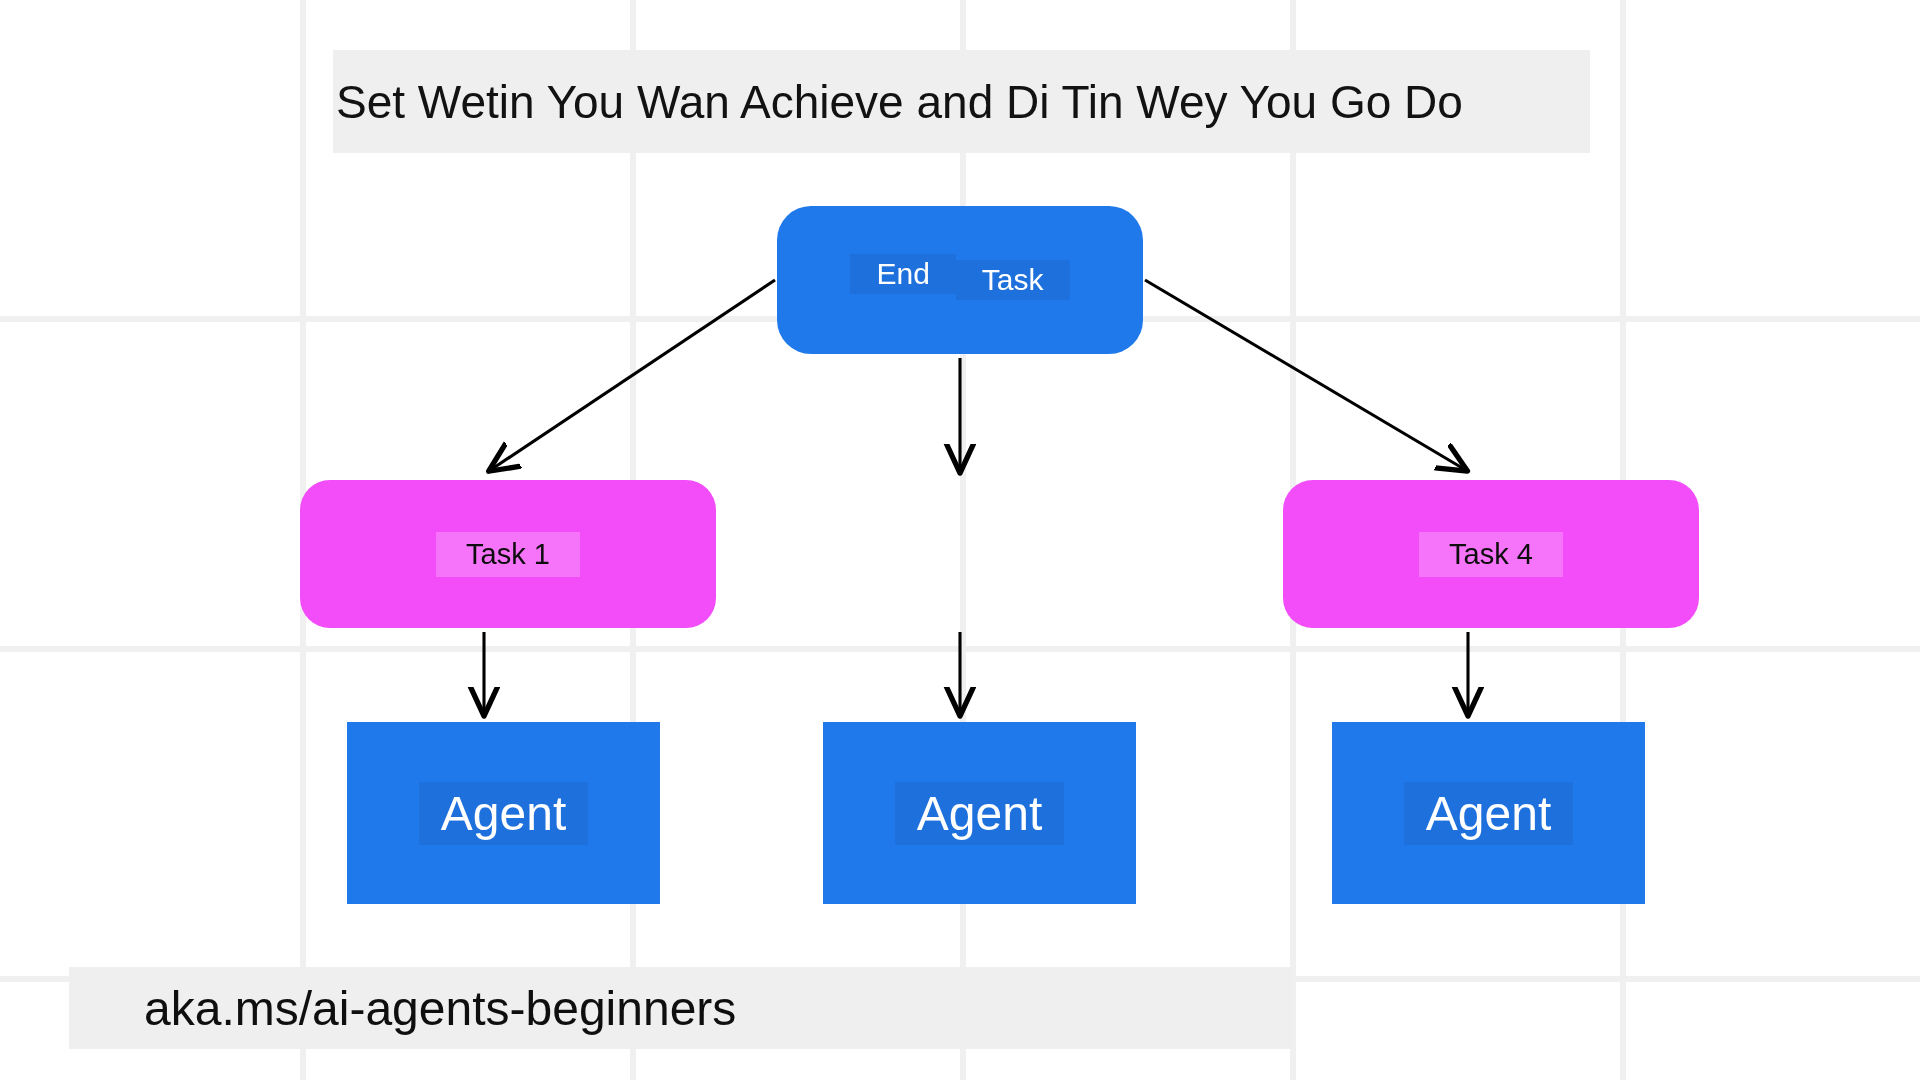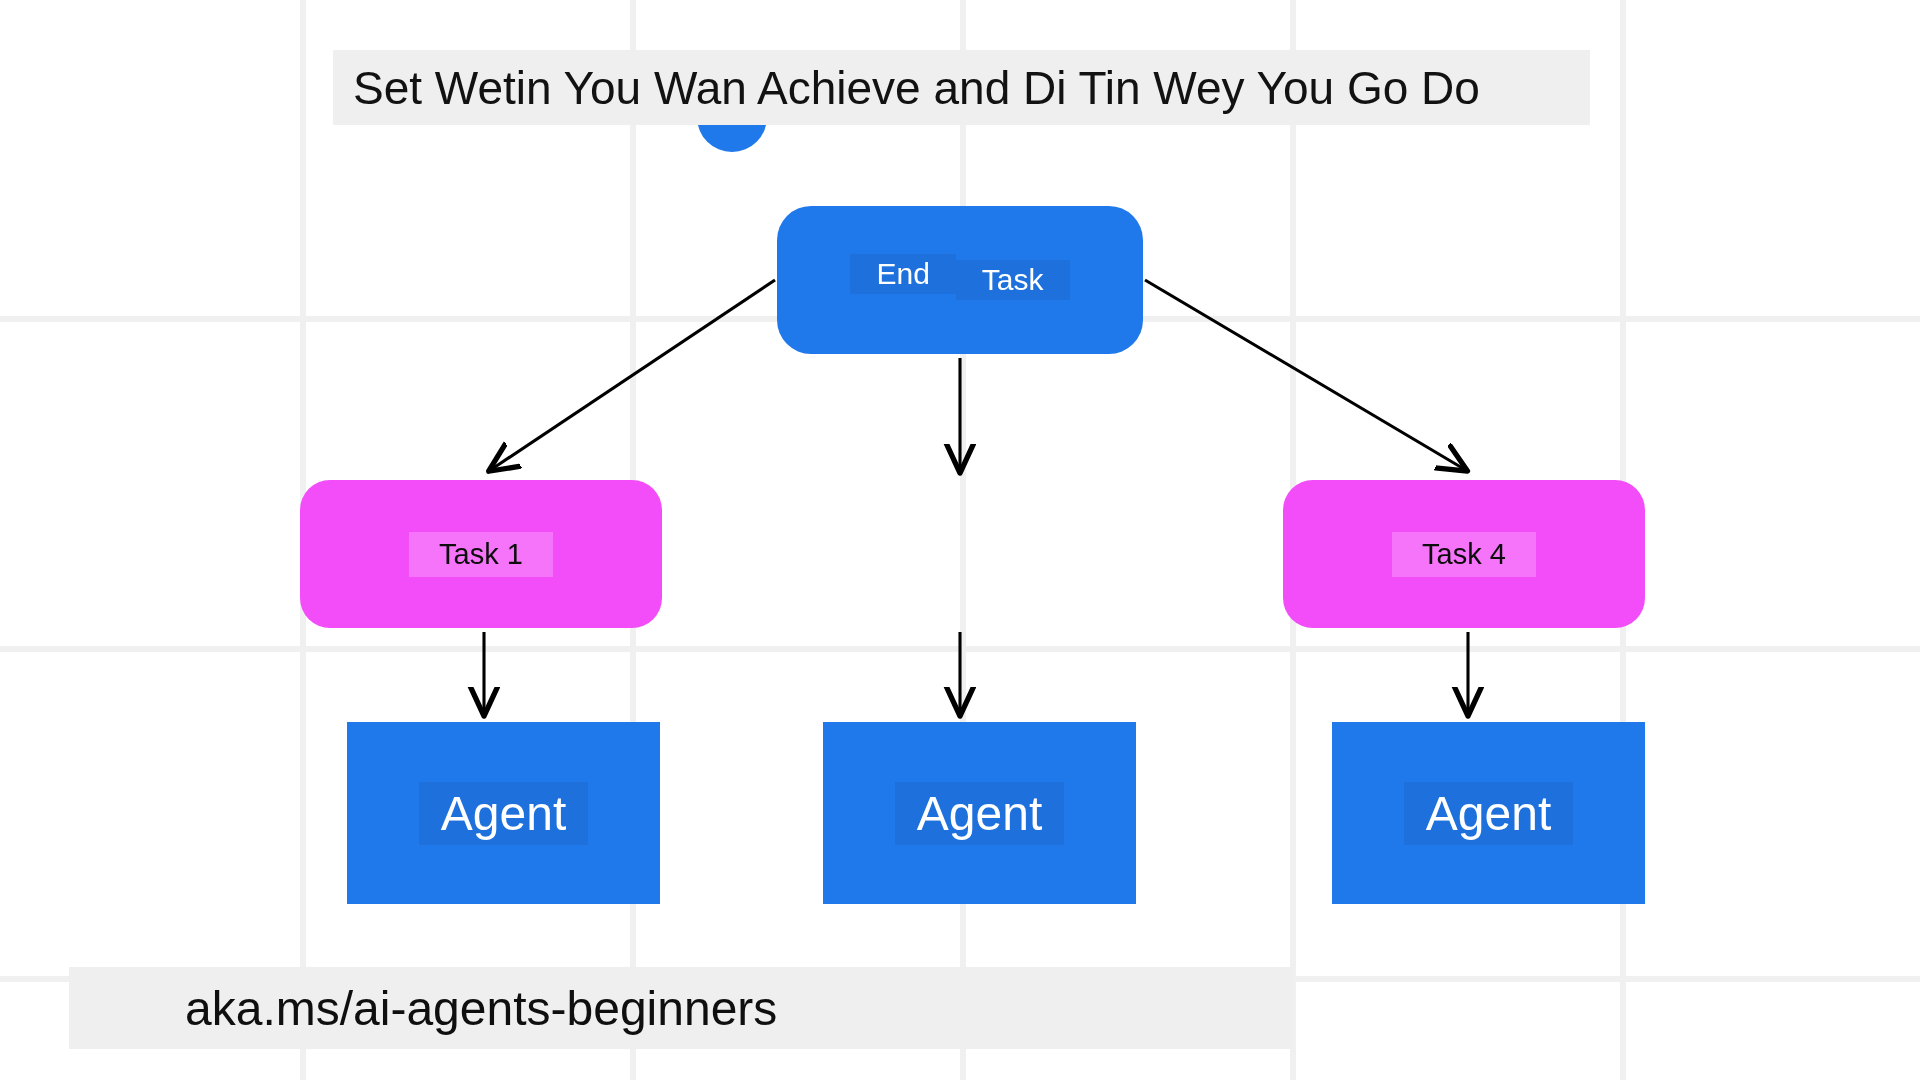--- a/index.html
+++ b/index.html
@@ -78,21 +78,21 @@
     font-size: 30px;
     line-height: 1.05;
     padding: 4px 26px;
     background: rgba(0, 0, 0, 0.06);
     margin: 4px 0;
   }
   .node-goal .line-1 { margin-bottom: 16px; }
 
   .node-task {
     top: 480px;
-    width: 362px;
+    width: 416px;
     height: 148px;
     background: #f24df8;
     border-radius: 30px;
   }
   .node-task .label {
     color: #0d0d0d;
     font-size: 29px;
     padding: 6px 30px;
     background: rgba(255, 255, 255, 0.22);
   }
@@ -118,45 +118,45 @@
   .agent-1 { left: 347px; }
   .agent-2 { left: 823px; }
   .agent-3 { left: 1332px; }
 
   
   .title-band {
     position: absolute;
     left: 333px;
     top: 50px;
     width: 1257px;
-    height: 75px;
+    height: 103px;
     background: #efefef;
     display: flex;
     align-items: center;
     box-sizing: border-box;
-    padding-left: 20px;
+    padding-left: 3px;
   }
   .title-band .title-text {
     font-size: 46px;
     color: #121212;
     white-space: nowrap;
     font-weight: 400;
   }
 
   .footer-band {
     position: absolute;
     left: 69px;
     top: 967px;
     width: 1225px;
     height: 82px;
     background: #efefef;
     display: flex;
     align-items: center;
     box-sizing: border-box;
-    padding-left: 116px;
+    padding-left: 75px;
   }
   .footer-band .footer-text {
     font-size: 48px;
     color: #0f0f0f;
     white-space: nowrap;
   }
 </style>
 </head>
 <body>
 

